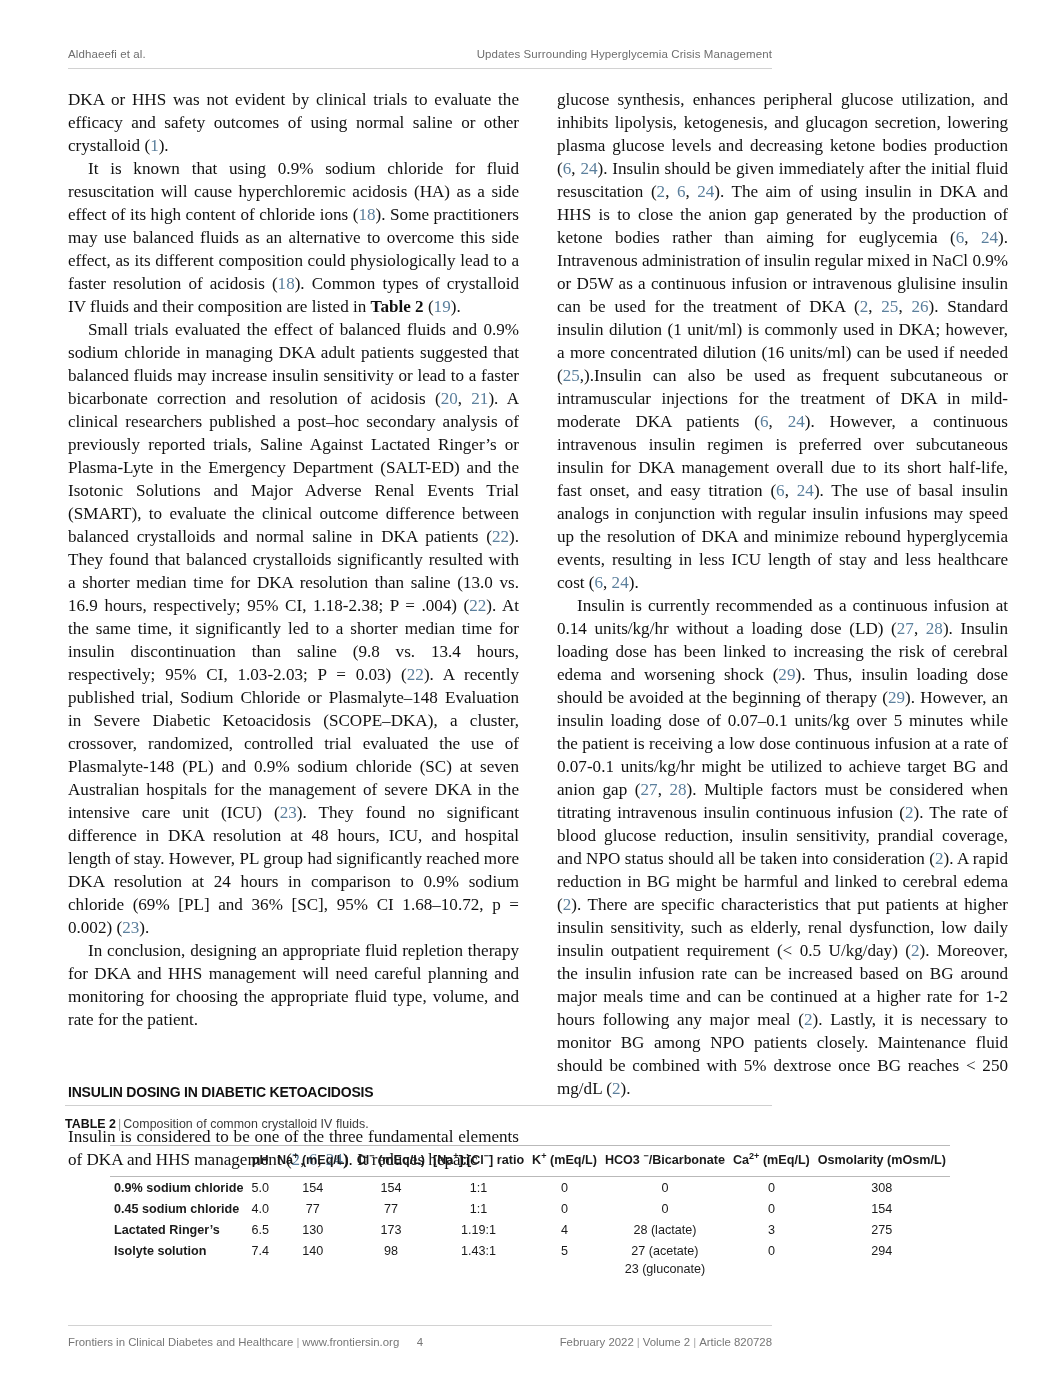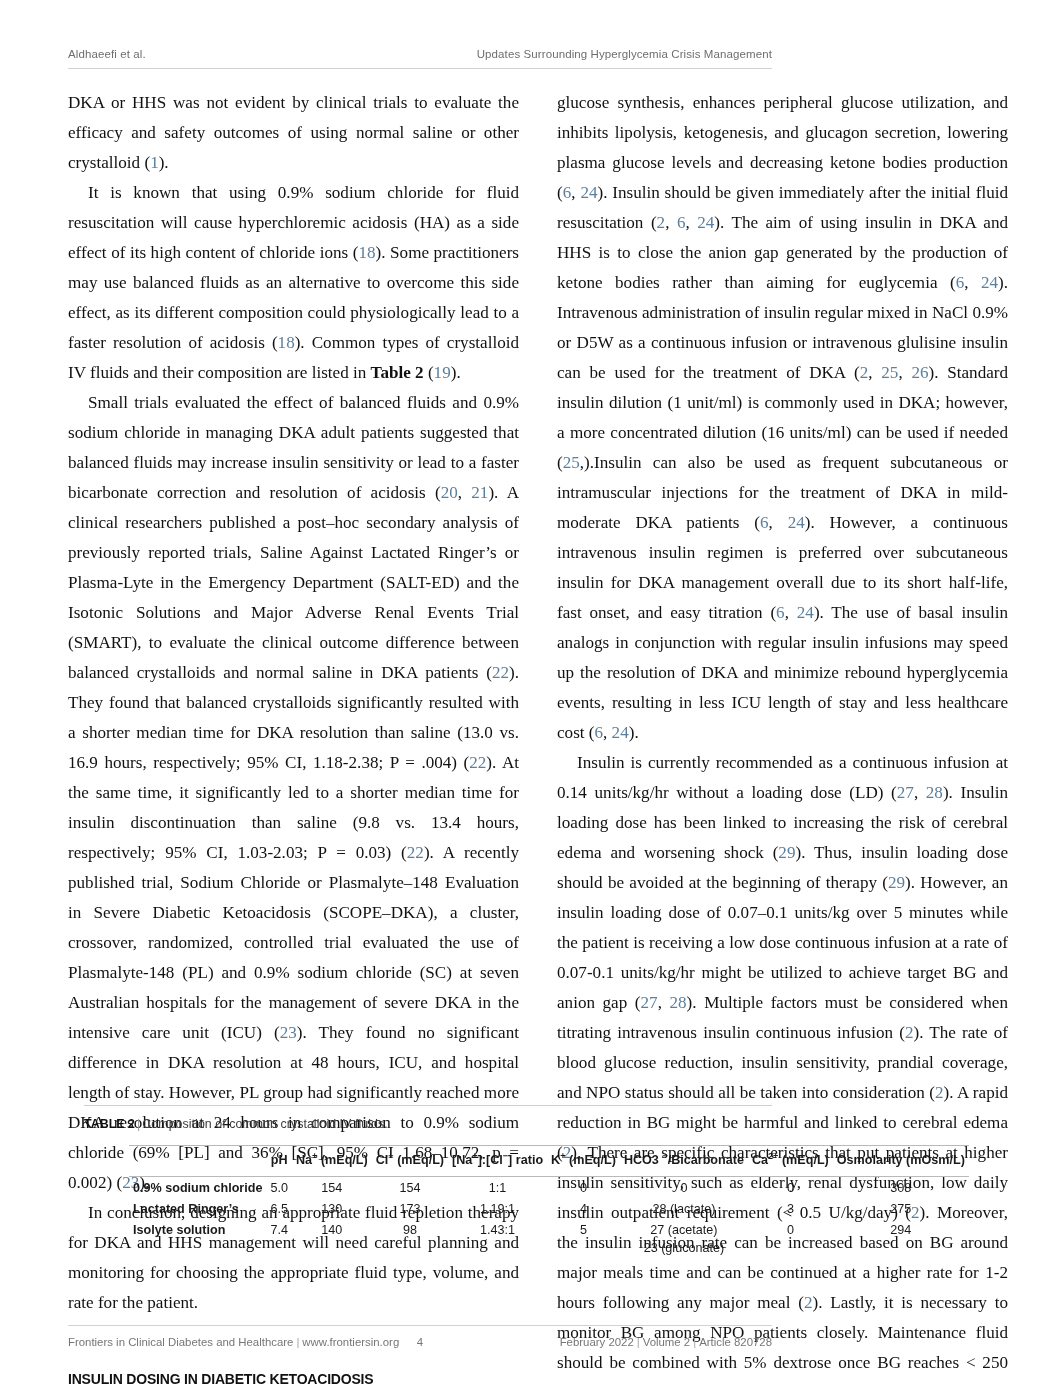--- a/index.html
+++ b/index.html
@@ -44,21 +44,21 @@
     gap: 38px;
     margin-top: 19px;
   }
   .col {
     width: 451px;
     flex: 0 0 451px;
   }
   p.para {
     margin: 0;
     font-size: 17.1px;
-    line-height: 30px;
+    line-height: 23px;
     text-align: justify;
     text-justify: inter-word;
     hyphens: none;
     text-indent: 20px;
   }
   p.para.noindent { text-indent: 0; }
   .cite { color: #5b7f9c; }
   .bold { font-weight: bold; }
 
   h2.section-title {
@@ -67,21 +67,21 @@
     line-height: 27px;
     font-weight: bold;
     letter-spacing: -0.2px;
     margin: 48px 0 19px 0;
     color: #111111;
   }
 
   
   .table-block {
     position: absolute;
-    left: 84px;
+    left: 65px;
     right: 68px;
     top: 1105px;
   }
   .table-rule-top {
     border-top: 1px solid #cfcfcf;
     margin-bottom: 11px;
   }
   .table-caption {
     font-family: "Liberation Sans", "DejaVu Sans", sans-serif;
     font-size: 12.4px;
@@ -208,20 +208,31 @@
             <td>5.0</td>
             <td>154</td>
             <td>154</td>
             <td>1:1</td>
             <td>0</td>
             <td>0</td>
             <td>0</td>
             <td>308</td>
           </tr>
           <tr>
+            <td class="rowname">0.45 sodium chloride</td>
+            <td>4.0</td>
+            <td>77</td>
+            <td>77</td>
+            <td>1:1</td>
+            <td>0</td>
+            <td>0</td>
+            <td>0</td>
+            <td>154</td>
+          </tr>
+          <tr>
             <td class="rowname">Lactated Ringer’s</td>
             <td>6.5</td>
             <td>130</td>
             <td>173</td>
             <td>1.19:1</td>
             <td>4</td>
             <td>28 (lactate)</td>
             <td>3</td>
             <td>275</td>
           </tr>

